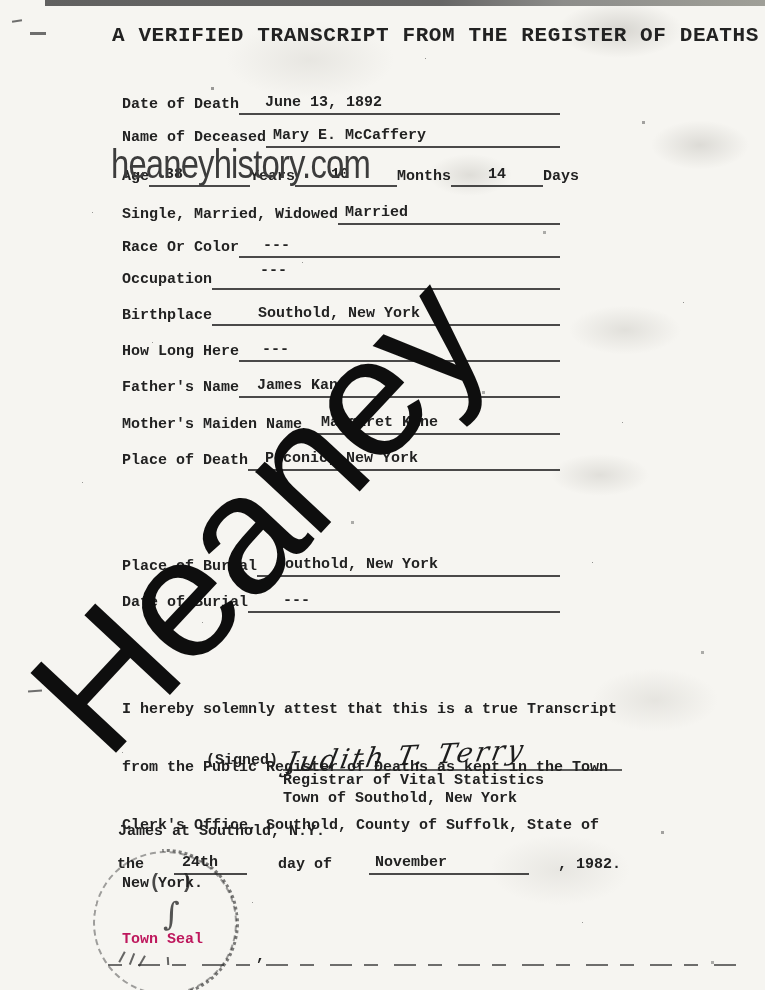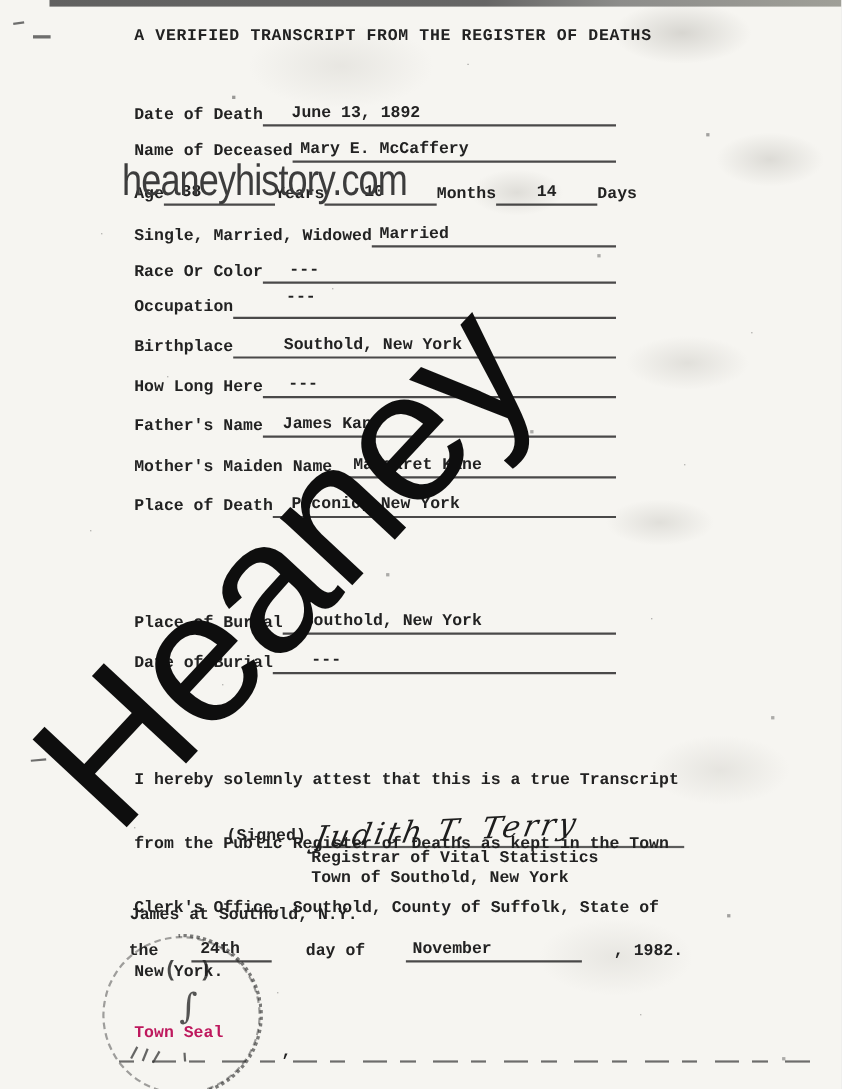--- a/index.html
+++ b/index.html
@@ -32,21 +32,21 @@
       592px 562px 0 0 rgba(60,60,60,.55), 202px 622px 0 0 rgba(60,60,60,.5),
       702px 652px 0 1px rgba(60,60,60,.4), 122px 752px 0 0 rgba(60,60,60,.5),
       402px 802px 0 0 rgba(60,60,60,.5), 662px 832px 0 1px rgba(60,60,60,.45),
       252px 902px 0 0 rgba(60,60,60,.5), 582px 922px 0 0 rgba(60,60,60,.5),
       712px 962px 0 1px rgba(60,60,60,.4), 372px 702px 0 0 rgba(60,60,60,.5);
   }
   .scan-band{position:absolute; top:0; left:45px; width:720px; height:6px; z-index:1;
     background:linear-gradient(90deg, #474747 0%, #4d4d4d 55%, #7a7a78 72%, #909088 100%); opacity:.85;}
   .mark{position:absolute; background:#4c4c4c; z-index:1; opacity:.8;}
 
-  .title{position:absolute; left:122px; top:24px; font-size:15px; font-weight:bold; letter-spacing:.6px; white-space:pre; z-index:2;}
+  .title{position:absolute; left:112px; top:24px; font-size:21px; font-weight:bold; letter-spacing:.6px; white-space:pre; z-index:2;}
 
   .frow{position:absolute; left:122px; width:438px; height:20px; display:flex; align-items:flex-end;
     font-size:15px; font-weight:bold; z-index:2;}
   .flabel{white-space:pre; padding-bottom:2px;}
   .fline{flex:1; border-bottom:2px solid rgba(35,35,35,.82); display:flex; align-items:flex-end; min-width:0;}
   .fvalue{white-space:pre; padding-bottom:2px;}
   .raised{transform:translateY(-7px);}
 
   .agerow{position:absolute; left:122px; top:167px; width:458px; height:20px; display:flex; align-items:flex-end;
     font-size:15px; font-weight:bold; z-index:2;}

